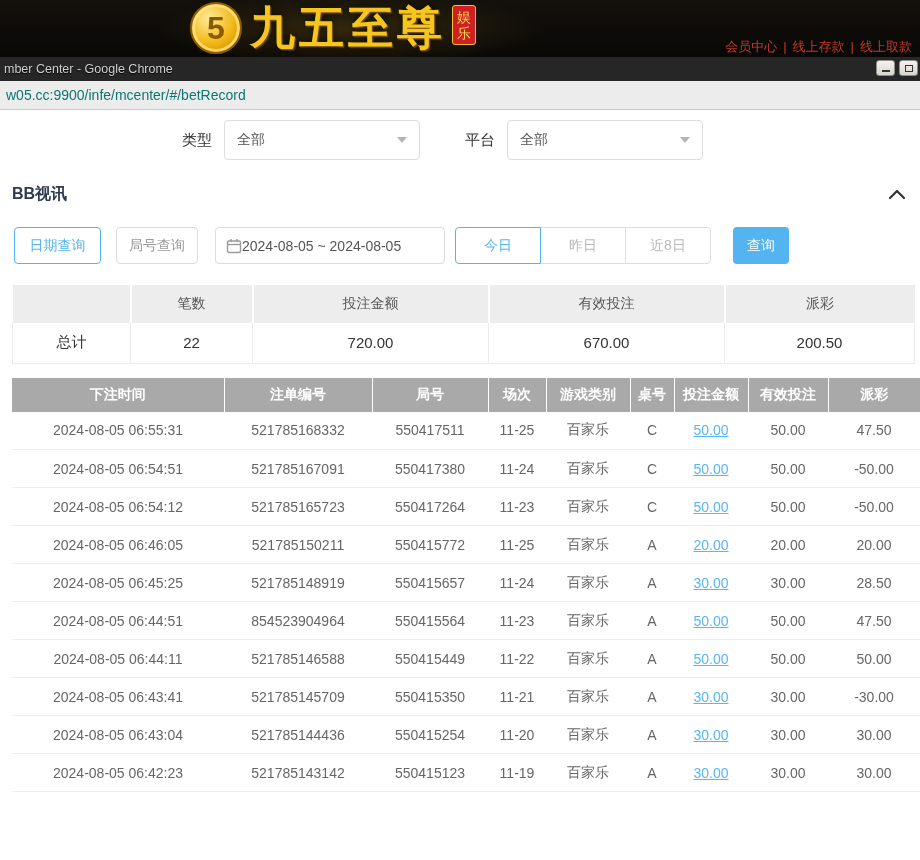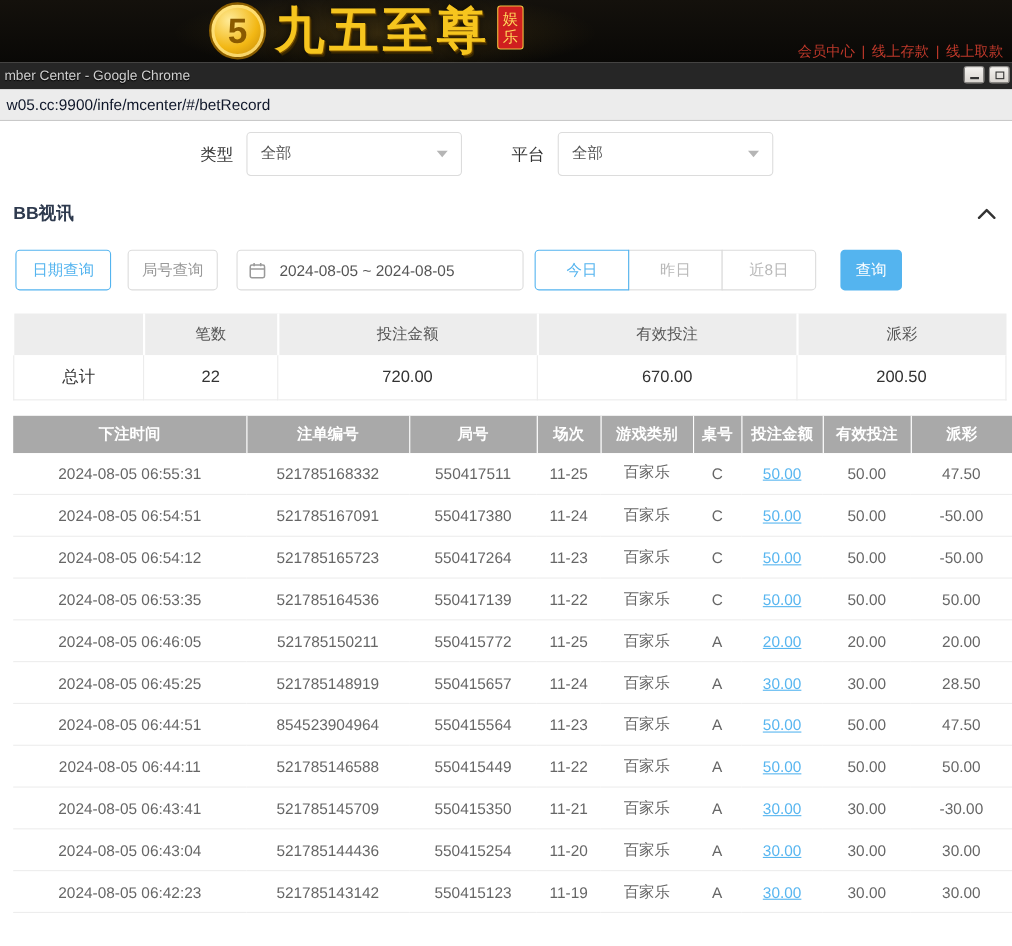--- a/index.html
+++ b/index.html
@@ -34,21 +34,21 @@
   .win-controls { position:absolute; right:2px; top:3px; display:flex; gap:4px; }
   .win-btn { width:19px; height:16px; background:linear-gradient(#f4f2ef,#d9d5d0);
     border:1px solid #8f8d8a; border-radius:3px; display:flex; align-items:center; justify-content:center;
     cursor:pointer; }
   .glyph-min { width:8px; height:0; border-bottom:2px solid #333; margin-top:6px; }
   .glyph-max { width:8px; height:7px; border:1.5px solid #333; }
 
   
   .urlbar { width:920px; height:29px; background:#ececec; border-bottom:1px solid #c9c9c9;
     display:flex; align-items:center; cursor:text; }
-  .urlbar span { margin-left:6px; font-size:14px; color:#0f172a; }
+  .urlbar span { margin-left:6px; font-size:14px; color:#0f766e; }
 
   
   .content { width:920px; background:#fff; }
 
   .filter-row { display:flex; align-items:center; margin:10px 0 0 182px; height:40px; }
   .filter-label { font-size:15px; color:#333; margin-right:12px; }
   .select { width:196px; height:40px; border:1px solid #dcdcdc; border-radius:4px; background:#fff;
     display:flex; align-items:center; padding:0 12px; cursor:pointer; }
   .select .val { flex:1; font-size:14px; color:#555; }
   .caret { width:0; height:0; border-left:5px solid transparent; border-right:5px solid transparent;
@@ -58,22 +58,22 @@
   .section-header { display:flex; align-items:center; justify-content:space-between;
     margin:24px 14px 0 12px; }
   .section-title { font-size:16px; font-weight:bold; color:#2e3a4e; }
   .collapse { cursor:pointer; display:flex; }
 
   .toolbar { display:flex; align-items:center; margin:22px 0 0 14px; height:37px; }
   .btn { height:37px; border-radius:4px; background:#fff; font-size:14px; cursor:pointer;
     display:flex; align-items:center; justify-content:center; }
   .btn-blue-outline { width:87px; border:1px solid var(--accent-blue,#54b4ef); color:var(--accent-blue,#54b4ef); }
   .btn-gray-outline { width:82px; border:1px solid #dcdcdc; color:#999; margin-left:15px; }
-  .date-input { margin-left:17px; width:261px; height:37px; border:1px solid #dcdcdc; border-radius:4px;
-    display:flex; align-items:center; padding:0 10px; gap:12px; cursor:pointer; }
+  .date-input { margin-left:17px; width:230px; height:37px; border:1px solid #dcdcdc; border-radius:4px;
+    display:flex; align-items:center; padding:0 10px; gap:0; cursor:pointer; }
   .date-input span { font-size:14px; color:#555; }
   .seg { display:flex; margin-left:10px; }
   .seg-btn { width:86px; height:37px; background:#fff; border:1px solid #dcdcdc; margin-left:-1px;
     font-size:14px; color:#b9b9b9; display:flex; align-items:center; justify-content:center; cursor:pointer; }
   .seg-btn:first-child { border-radius:4px 0 0 4px; margin-left:0; }
   .seg-btn:last-child { border-radius:0 4px 4px 0; }
   .seg-btn.active { border-color:var(--accent-blue,#54b4ef); color:var(--accent-blue,#54b4ef); z-index:1; }
   .btn-solid { width:56px; margin-left:22px; background:var(--accent-blue,#54b4ef); border:none; color:#fff; }
 
   table { border-collapse:collapse; table-layout:fixed; }
@@ -247,31 +247,20 @@
           <td>521785165723</td>
           <td>550417264</td>
           <td>11-23</td>
           <td>百家乐</td>
           <td>C</td>
           <td><span class="bet-link">50.00</span></td>
           <td>50.00</td>
           <td class="neg">-50.00</td>
         </tr>
         <tr>
-          <td>2024-08-05 06:53:35</td>
-          <td>521785164536</td>
-          <td>550417139</td>
-          <td>11-22</td>
-          <td>百家乐</td>
-          <td>C</td>
-          <td><span class="bet-link">50.00</span></td>
-          <td>50.00</td>
-          <td>50.00</td>
-        </tr>
-        <tr>
           <td>2024-08-05 06:46:05</td>
           <td>521785150211</td>
           <td>550415772</td>
           <td>11-25</td>
           <td>百家乐</td>
           <td>A</td>
           <td><span class="bet-link">20.00</span></td>
           <td>20.00</td>
           <td>20.00</td>
         </tr>

